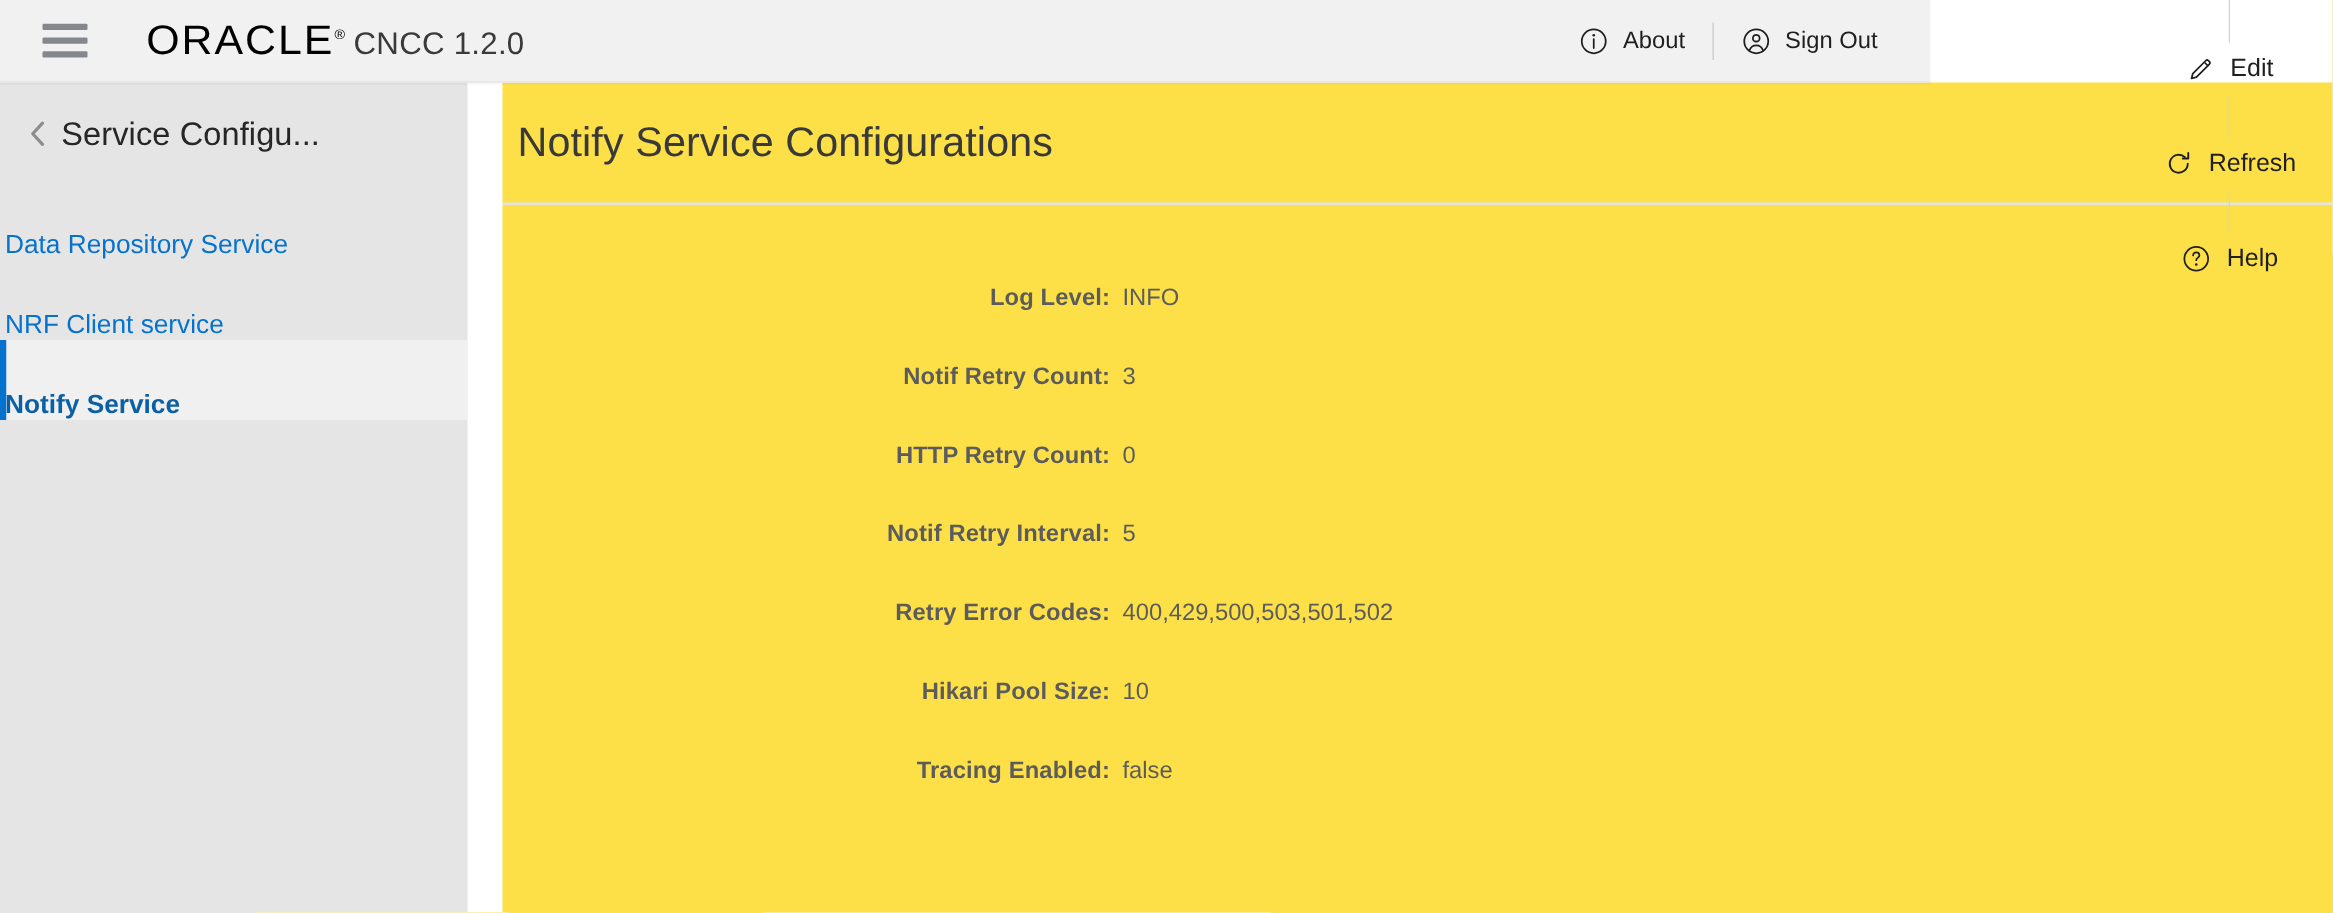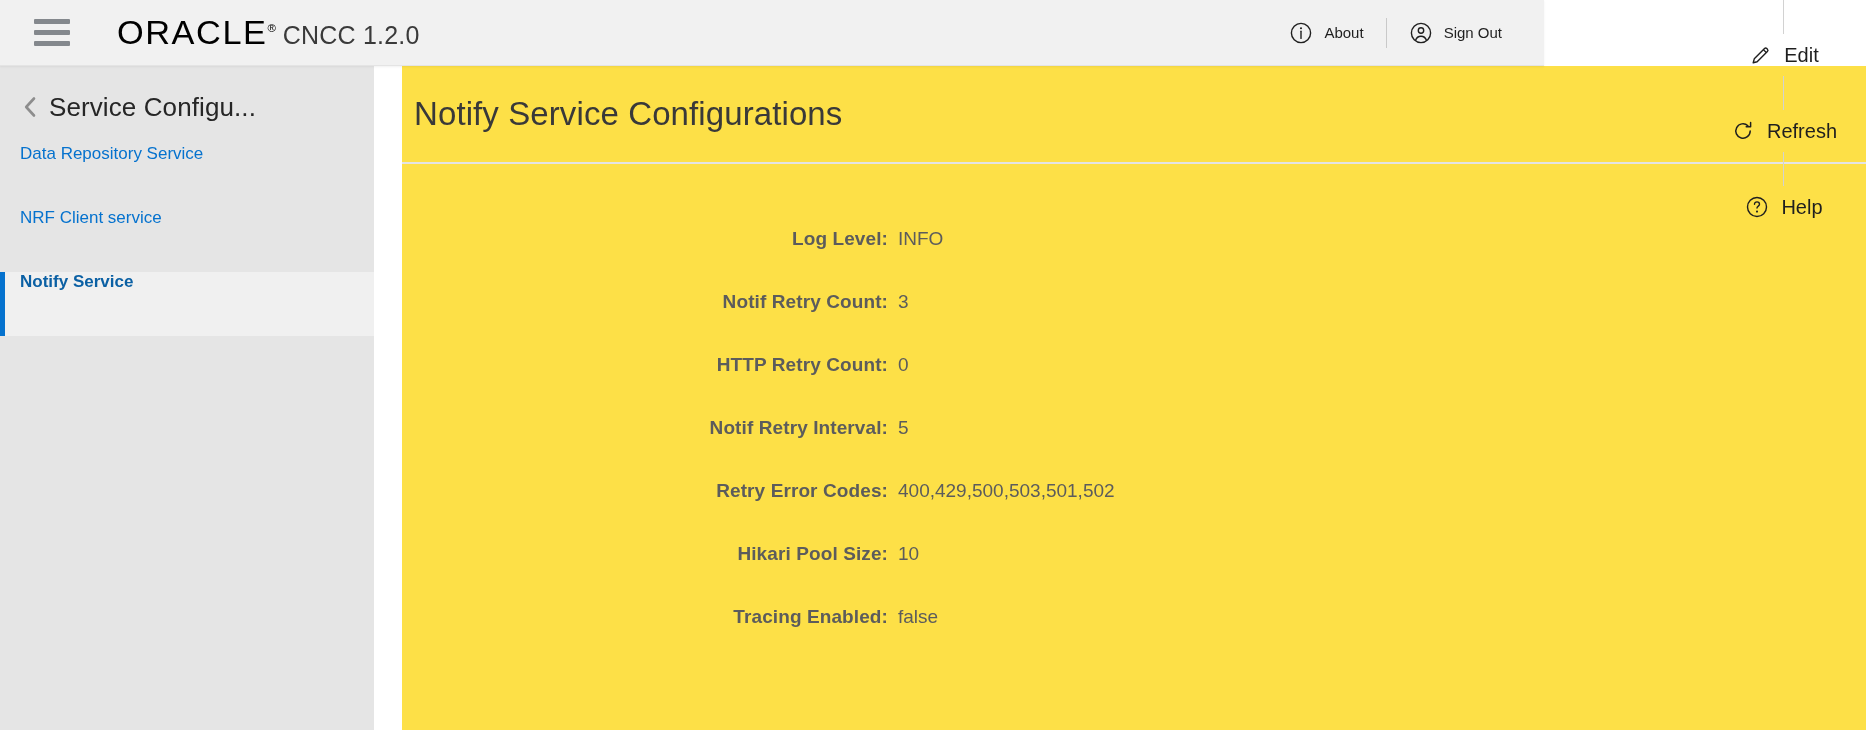--- a/index.html
+++ b/index.html
@@ -86,21 +86,21 @@
     height: 100%;
   }
   .hdr-action {
     display: flex;
     align-items: center;
     gap: 11px;
     padding: 0 18px;
     height: 42px;
     cursor: pointer;
     color: #1f1f1f;
-    font-size: 15px;
+    font-size: 19px;
     text-decoration: none;
     white-space: nowrap;
   }
   .hdr-sep {
     width: 1px;
     height: 30px;
     background: #c9c9c9;
     margin: 0 4px;
   }
   .ico { display: inline-flex; align-items: center; justify-content: center; flex: 0 0 auto; }
@@ -133,24 +133,24 @@
     font-size: 26px;
     font-weight: 400;
     color: #262626;
     letter-spacing: 0.1px;
     white-space: nowrap;
   }
   .nav-list { margin-top: 10px; }
   .nav-item {
     position: relative;
     display: flex;
-    align-items: flex-start;
+    align-items: flex-end;
     height: 64px;
-    padding-left: 20px;
-    font-size: 17px;
+    padding-left: 4px;
+    font-size: 21px;
     color: #0572ce;
     cursor: pointer;
     background: transparent;
     font-weight: 400;
   }
   .nav-item.selected {
     background: #f0f0f0;
     color: #0b60a4;
     font-weight: 700;
   }

